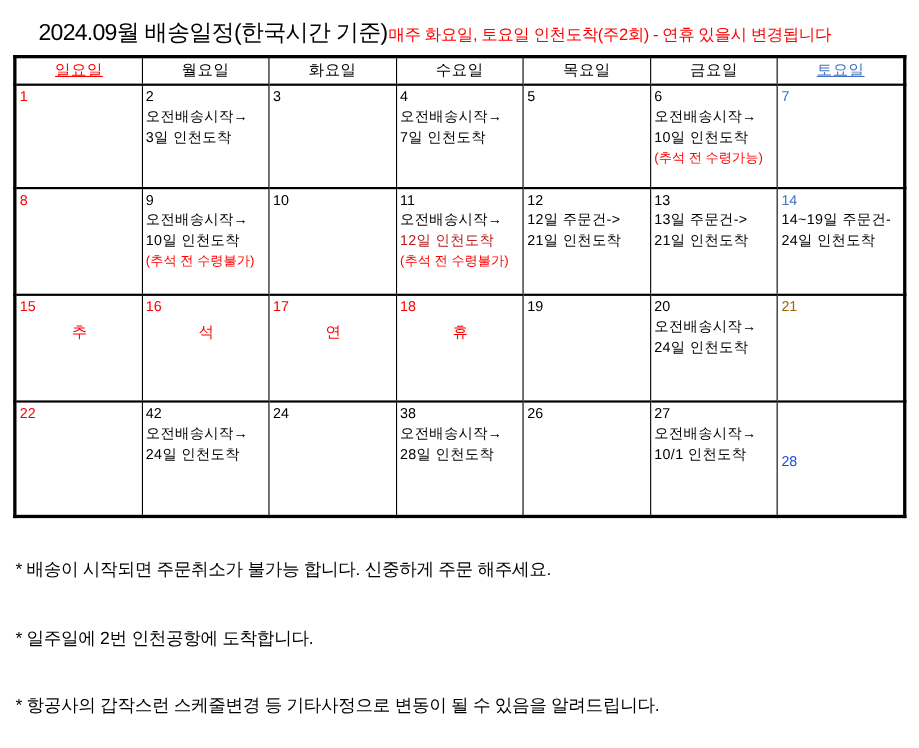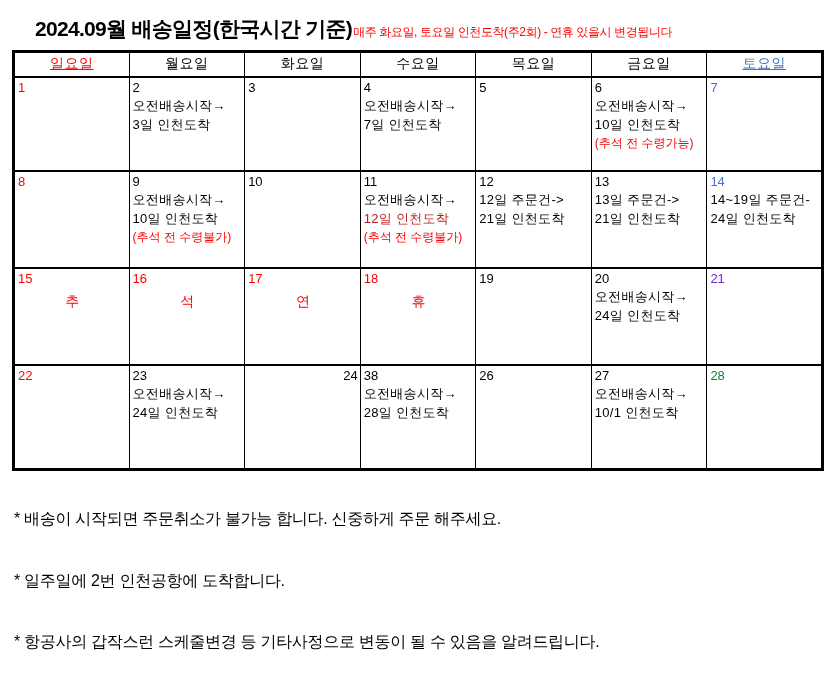--- a/index.html
+++ b/index.html
@@ -10,27 +10,27 @@
     color: #000000;
     font-family: "Liberation Sans", "DejaVu Sans", sans-serif;
     overflow: hidden;
   }
   .title-bar {
     margin: 15px 0 7px 35px;
     white-space: nowrap;
   }
   .title-main {
     font-size: 21px;
-    font-weight: bold;
+    font-weight: normal;
     letter-spacing: -0.7px;
     color: #000;
     text-align: right;
   }
   .title-note {
-    font-size: 12px;
+    font-size: 15px;
     letter-spacing: -0.4px;
     margin-left: 1px;
   }
   table.calendar {
     border-collapse: collapse;
     table-layout: fixed;
     width: 812px;
     margin-left: 12px;
     border: 3px solid #000;
   }
@@ -192,50 +192,50 @@
         </td>
         <td>
           <div class="day-num" style="color: rgb(0, 0, 0);">19</div>
         </td>
         <td>
           <div class="day-num" style="color: rgb(0, 0, 0);">20</div>
           <div class="cell-line" style="color: rgb(0, 0, 0);">오전배송시작→</div>
           <div class="cell-line" style="color: rgb(0, 0, 0);">24일 인천도착</div>
         </td>
         <td>
-          <div class="day-num" style="color: #6d28d9;">21</div>
+          <div class="day-num" style="color: #a16207;">21</div>
         </td>
       </tr>
       <tr>
         <td>
           <div class="day-num" style="color: rgb(255, 0, 0);">22</div>
         </td>
         <td>
-          <div class="day-num" style="color: rgb(0, 0, 0);">23</div>
+          <div class="day-num" style="color: rgb(0, 0, 0);">42</div>
           <div class="cell-line" style="color: rgb(0, 0, 0);">오전배송시작→</div>
           <div class="cell-line" style="color: rgb(0, 0, 0);">24일 인천도착</div>
         </td>
         <td>
-          <div class="day-num" style="color: rgb(0, 0, 0); text-align: right;">24</div>
+          <div class="day-num" style="color: rgb(0, 0, 0);">24</div>
         </td>
         <td>
           <div class="day-num" style="color: rgb(0, 0, 0);">38</div>
           <div class="cell-line" style="color: rgb(0, 0, 0);">오전배송시작→</div>
           <div class="cell-line" style="color: rgb(0, 0, 0);">28일 인천도착</div>
         </td>
         <td>
           <div class="day-num" style="color: rgb(0, 0, 0);">26</div>
         </td>
         <td>
           <div class="day-num" style="color: rgb(0, 0, 0);">27</div>
           <div class="cell-line" style="color: rgb(0, 0, 0);">오전배송시작→</div>
           <div class="cell-line" style="color: rgb(0, 0, 0);">10/1 인천도착</div>
         </td>
         <td>
-          <div class="day-num" style="color: #15803d;">28</div>
+          <div class="day-num" style="color: #1d4ed8; margin-top: 44px;">28</div>
         </td>
       </tr>
     </tbody>
 </table>
 
 <div class="footnotes">
   <div class="footnote">* 배송이 시작되면 주문취소가 불가능 합니다. 신중하게 주문 해주세요.</div>
   <div class="footnote">* 일주일에 2번 인천공항에 도착합니다.</div>
   <div class="footnote">* 항공사의 갑작스런 스케줄변경 등 기타사정으로 변동이 될 수 있음을 알려드립니다.</div>
 </div>

